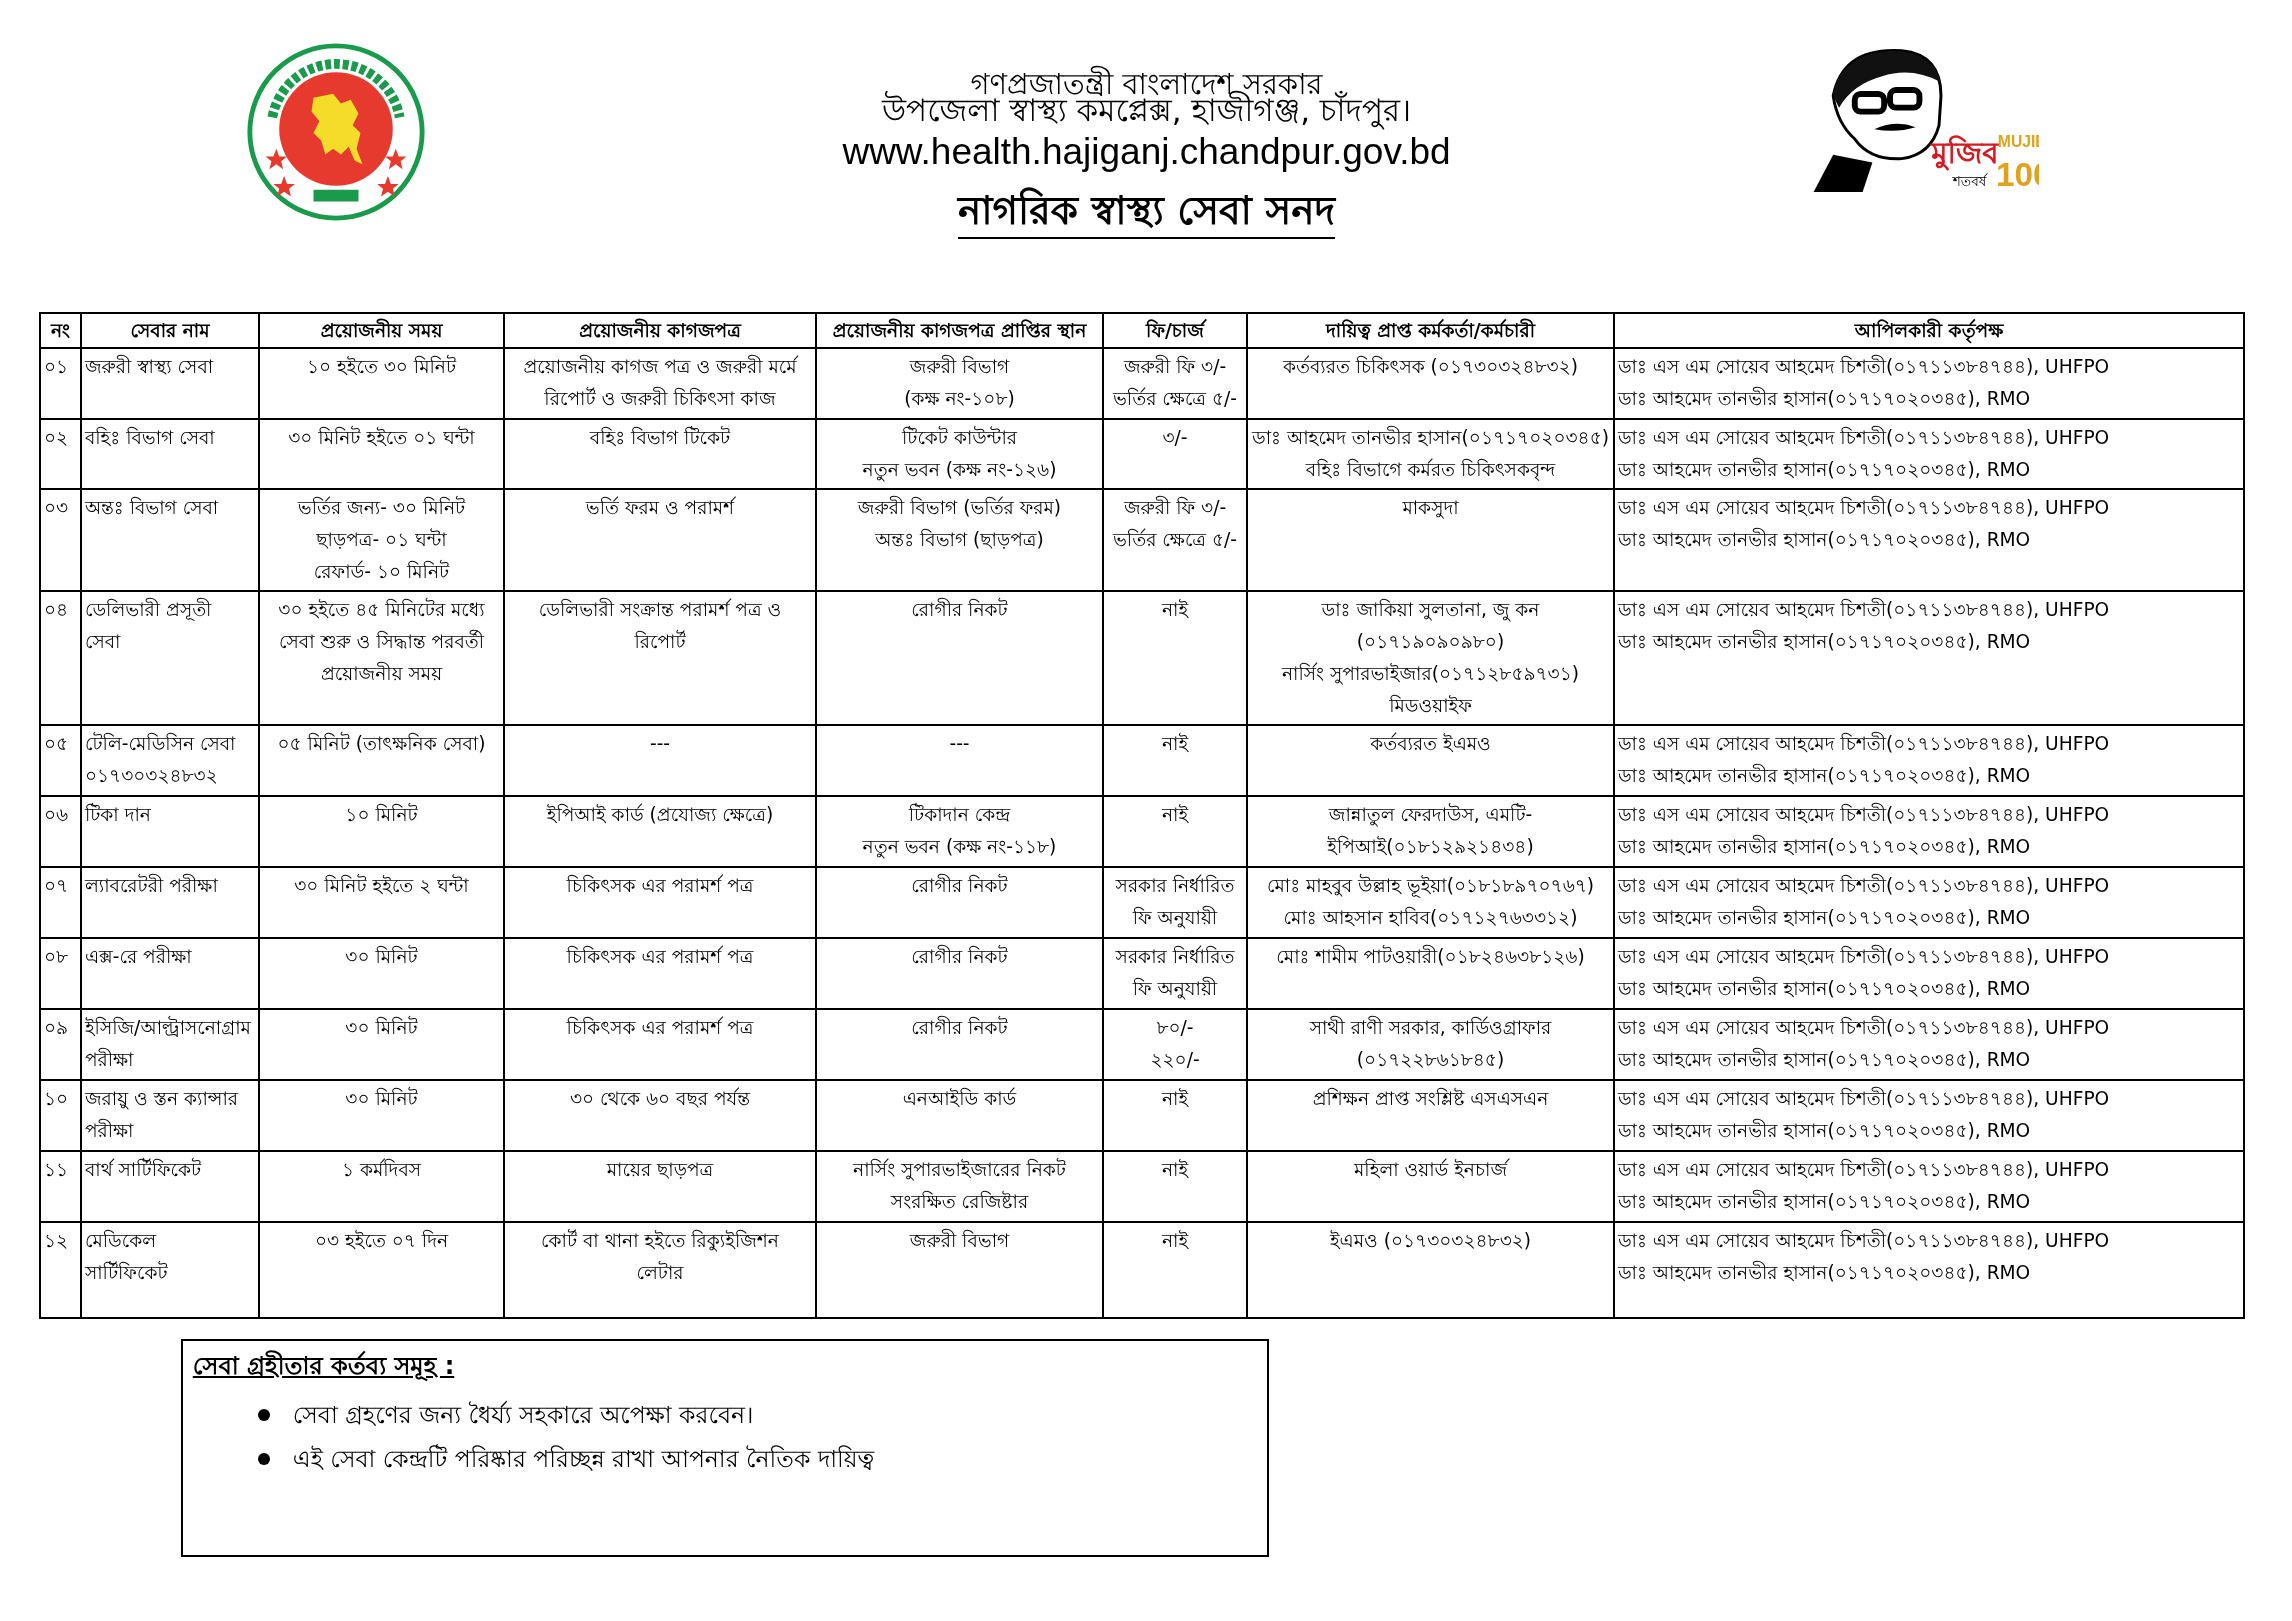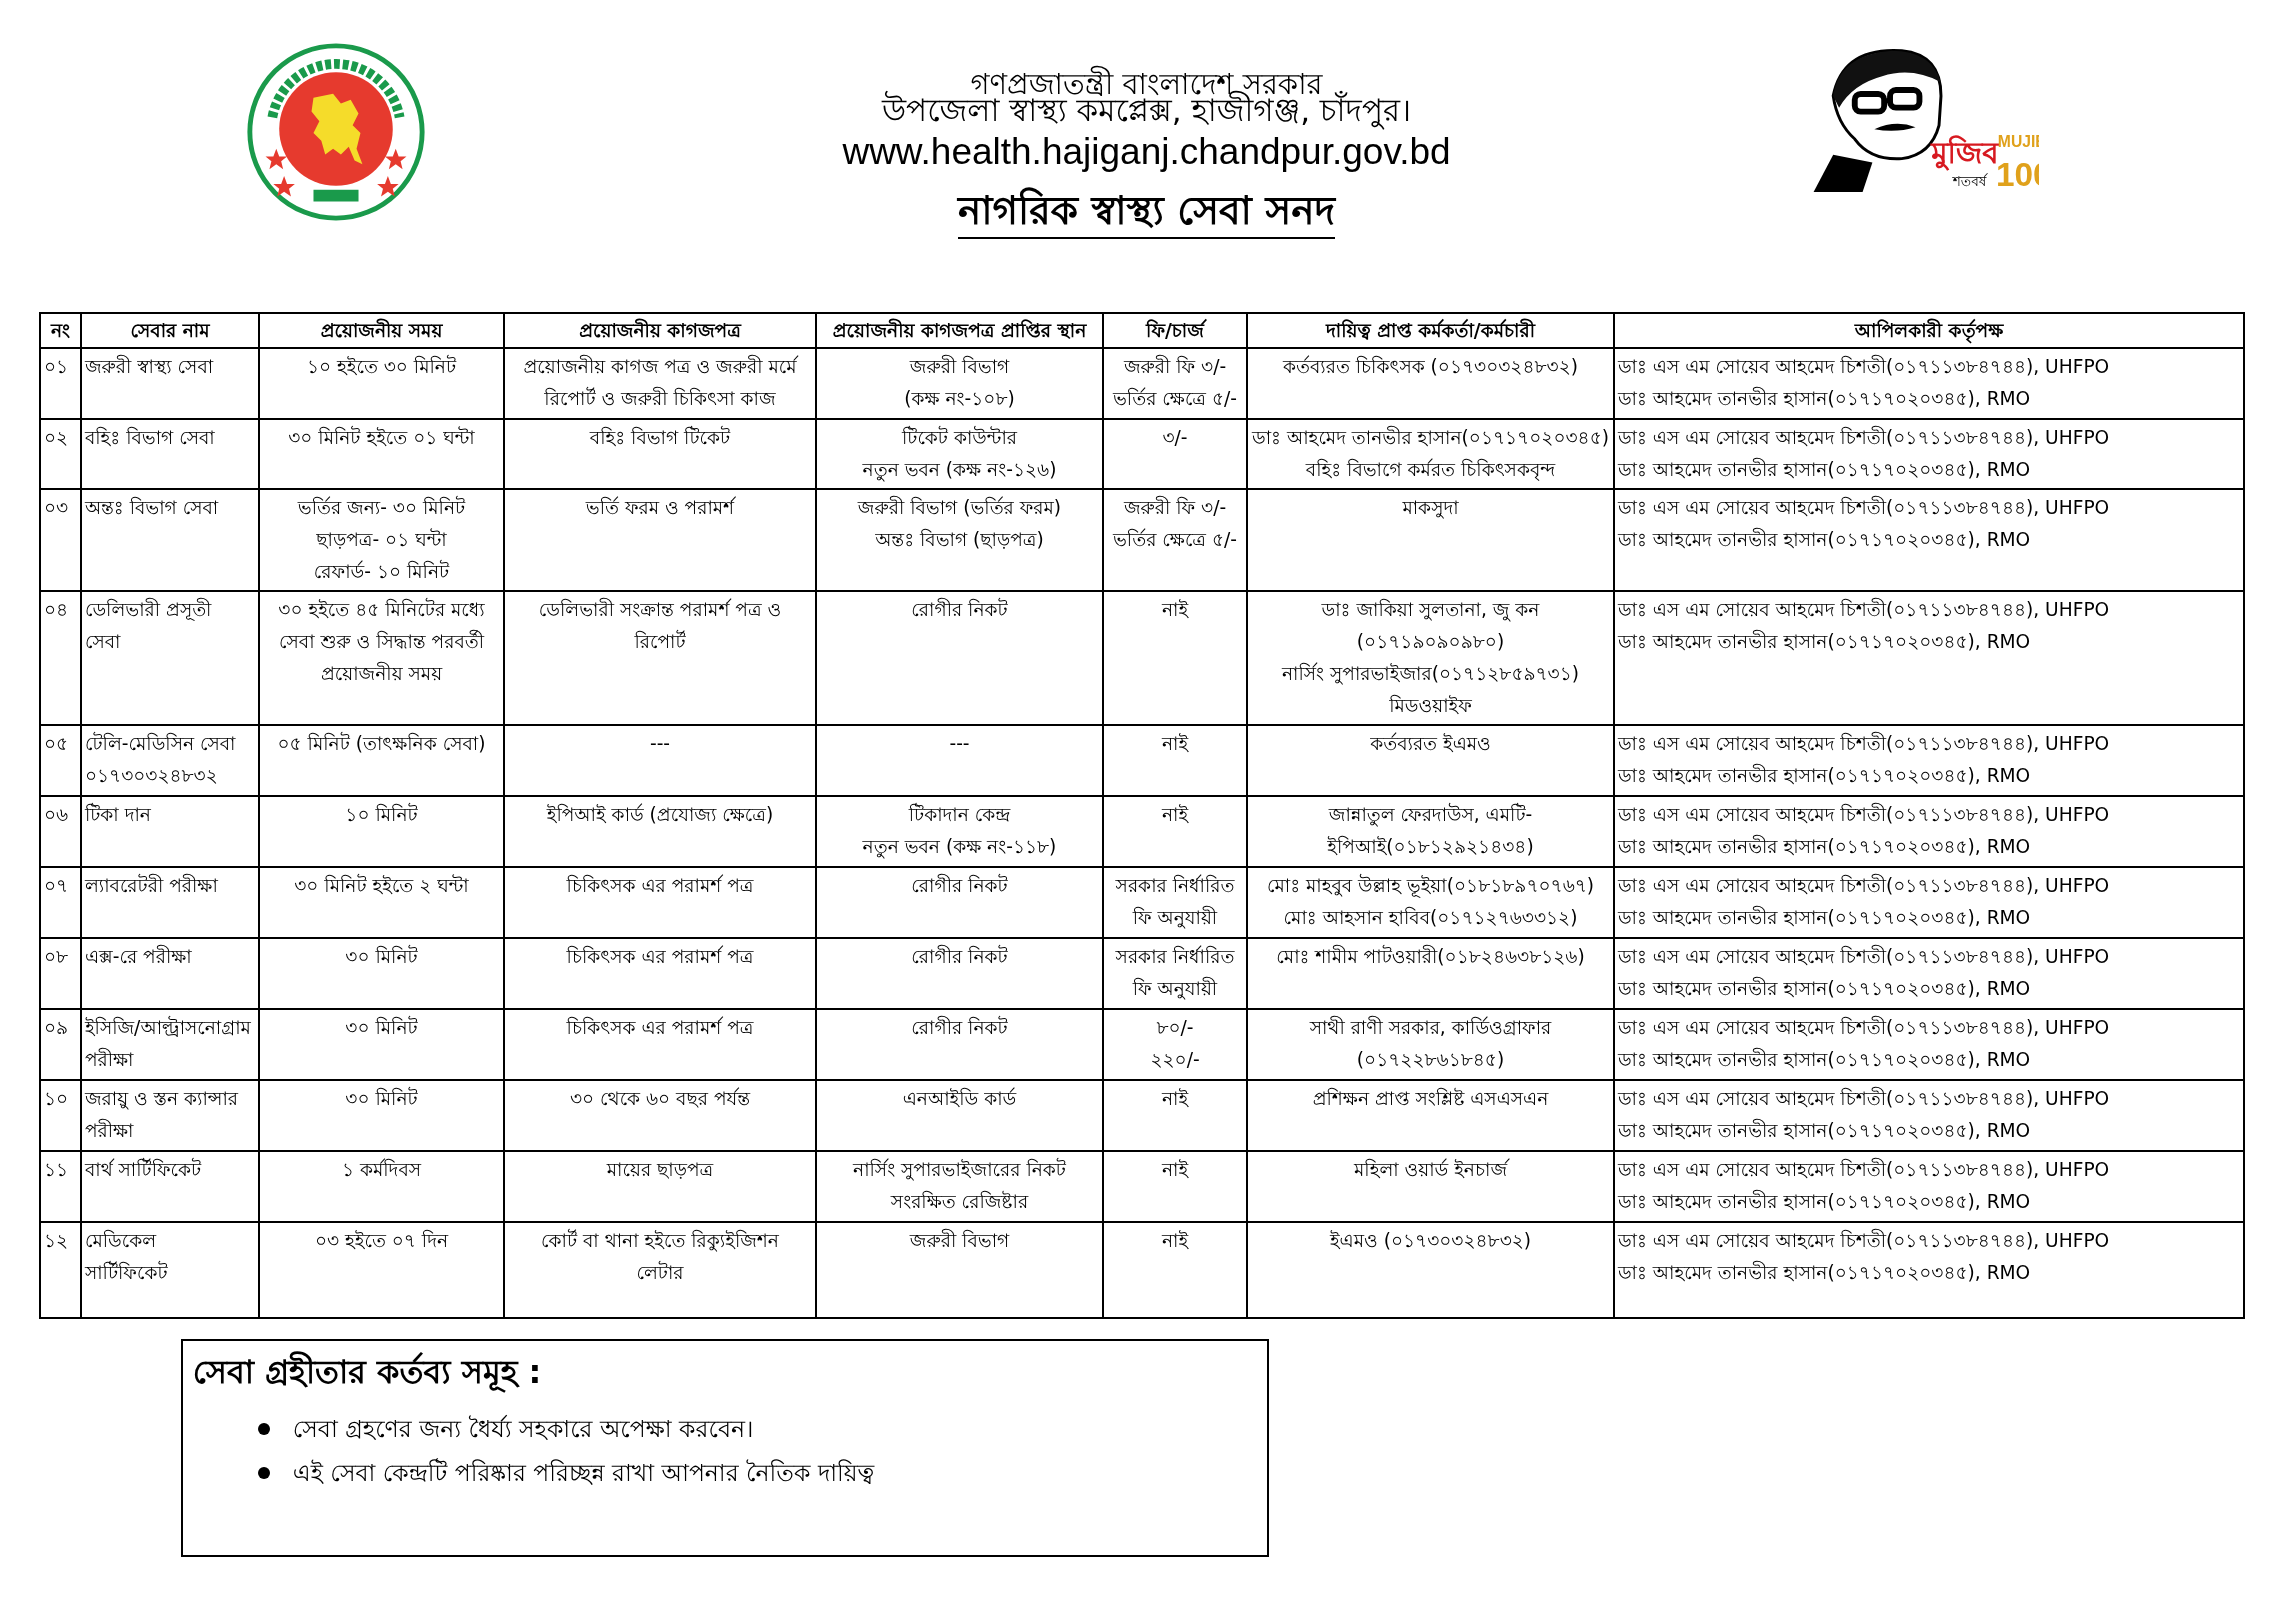--- a/index.html
+++ b/index.html
@@ -29,21 +29,21 @@
                      border-bottom:2.9px solid #000; font-size:18.6px; }
   table.charter tr.r td { border-top:2.9px solid #000; }
   td.c { text-align:center; }
   td.l { text-align:left; }
   td.appeal { font-size:21.6px; line-height:35px; white-space:nowrap; overflow:hidden;margin-top:19px; }
   .line { display:block; }
 
   
   #duties { left:181px; top:1339px; width:1088px; height:218px;
             border:2px solid #000; box-sizing:border-box; padding:5.9px 9.8px; }
-  #duties-title { font-size:32px; font-weight:bold; margin:0 0 5.9px 0; }
+  #duties-title { font-size:24px; font-weight:bold; text-decoration:underline; margin:0 0 5.9px 0; }
   #duties ul { margin:0; padding:0; list-style:none; }
   #duties li { font-size:23.5px; line-height:44px; position:relative; padding-left:100px; white-space:nowrap; }
   #duties li .bullet { position:absolute; left:65px; top:16.7px; width:11.8px; height:11.8px;
                        border-radius:50%; background:#000; }
 </style>
 </head>
 <body>
 
 <div id="govt-logo" class="abs">
   <svg width="186" height="186" viewBox="0 0 190 190">

